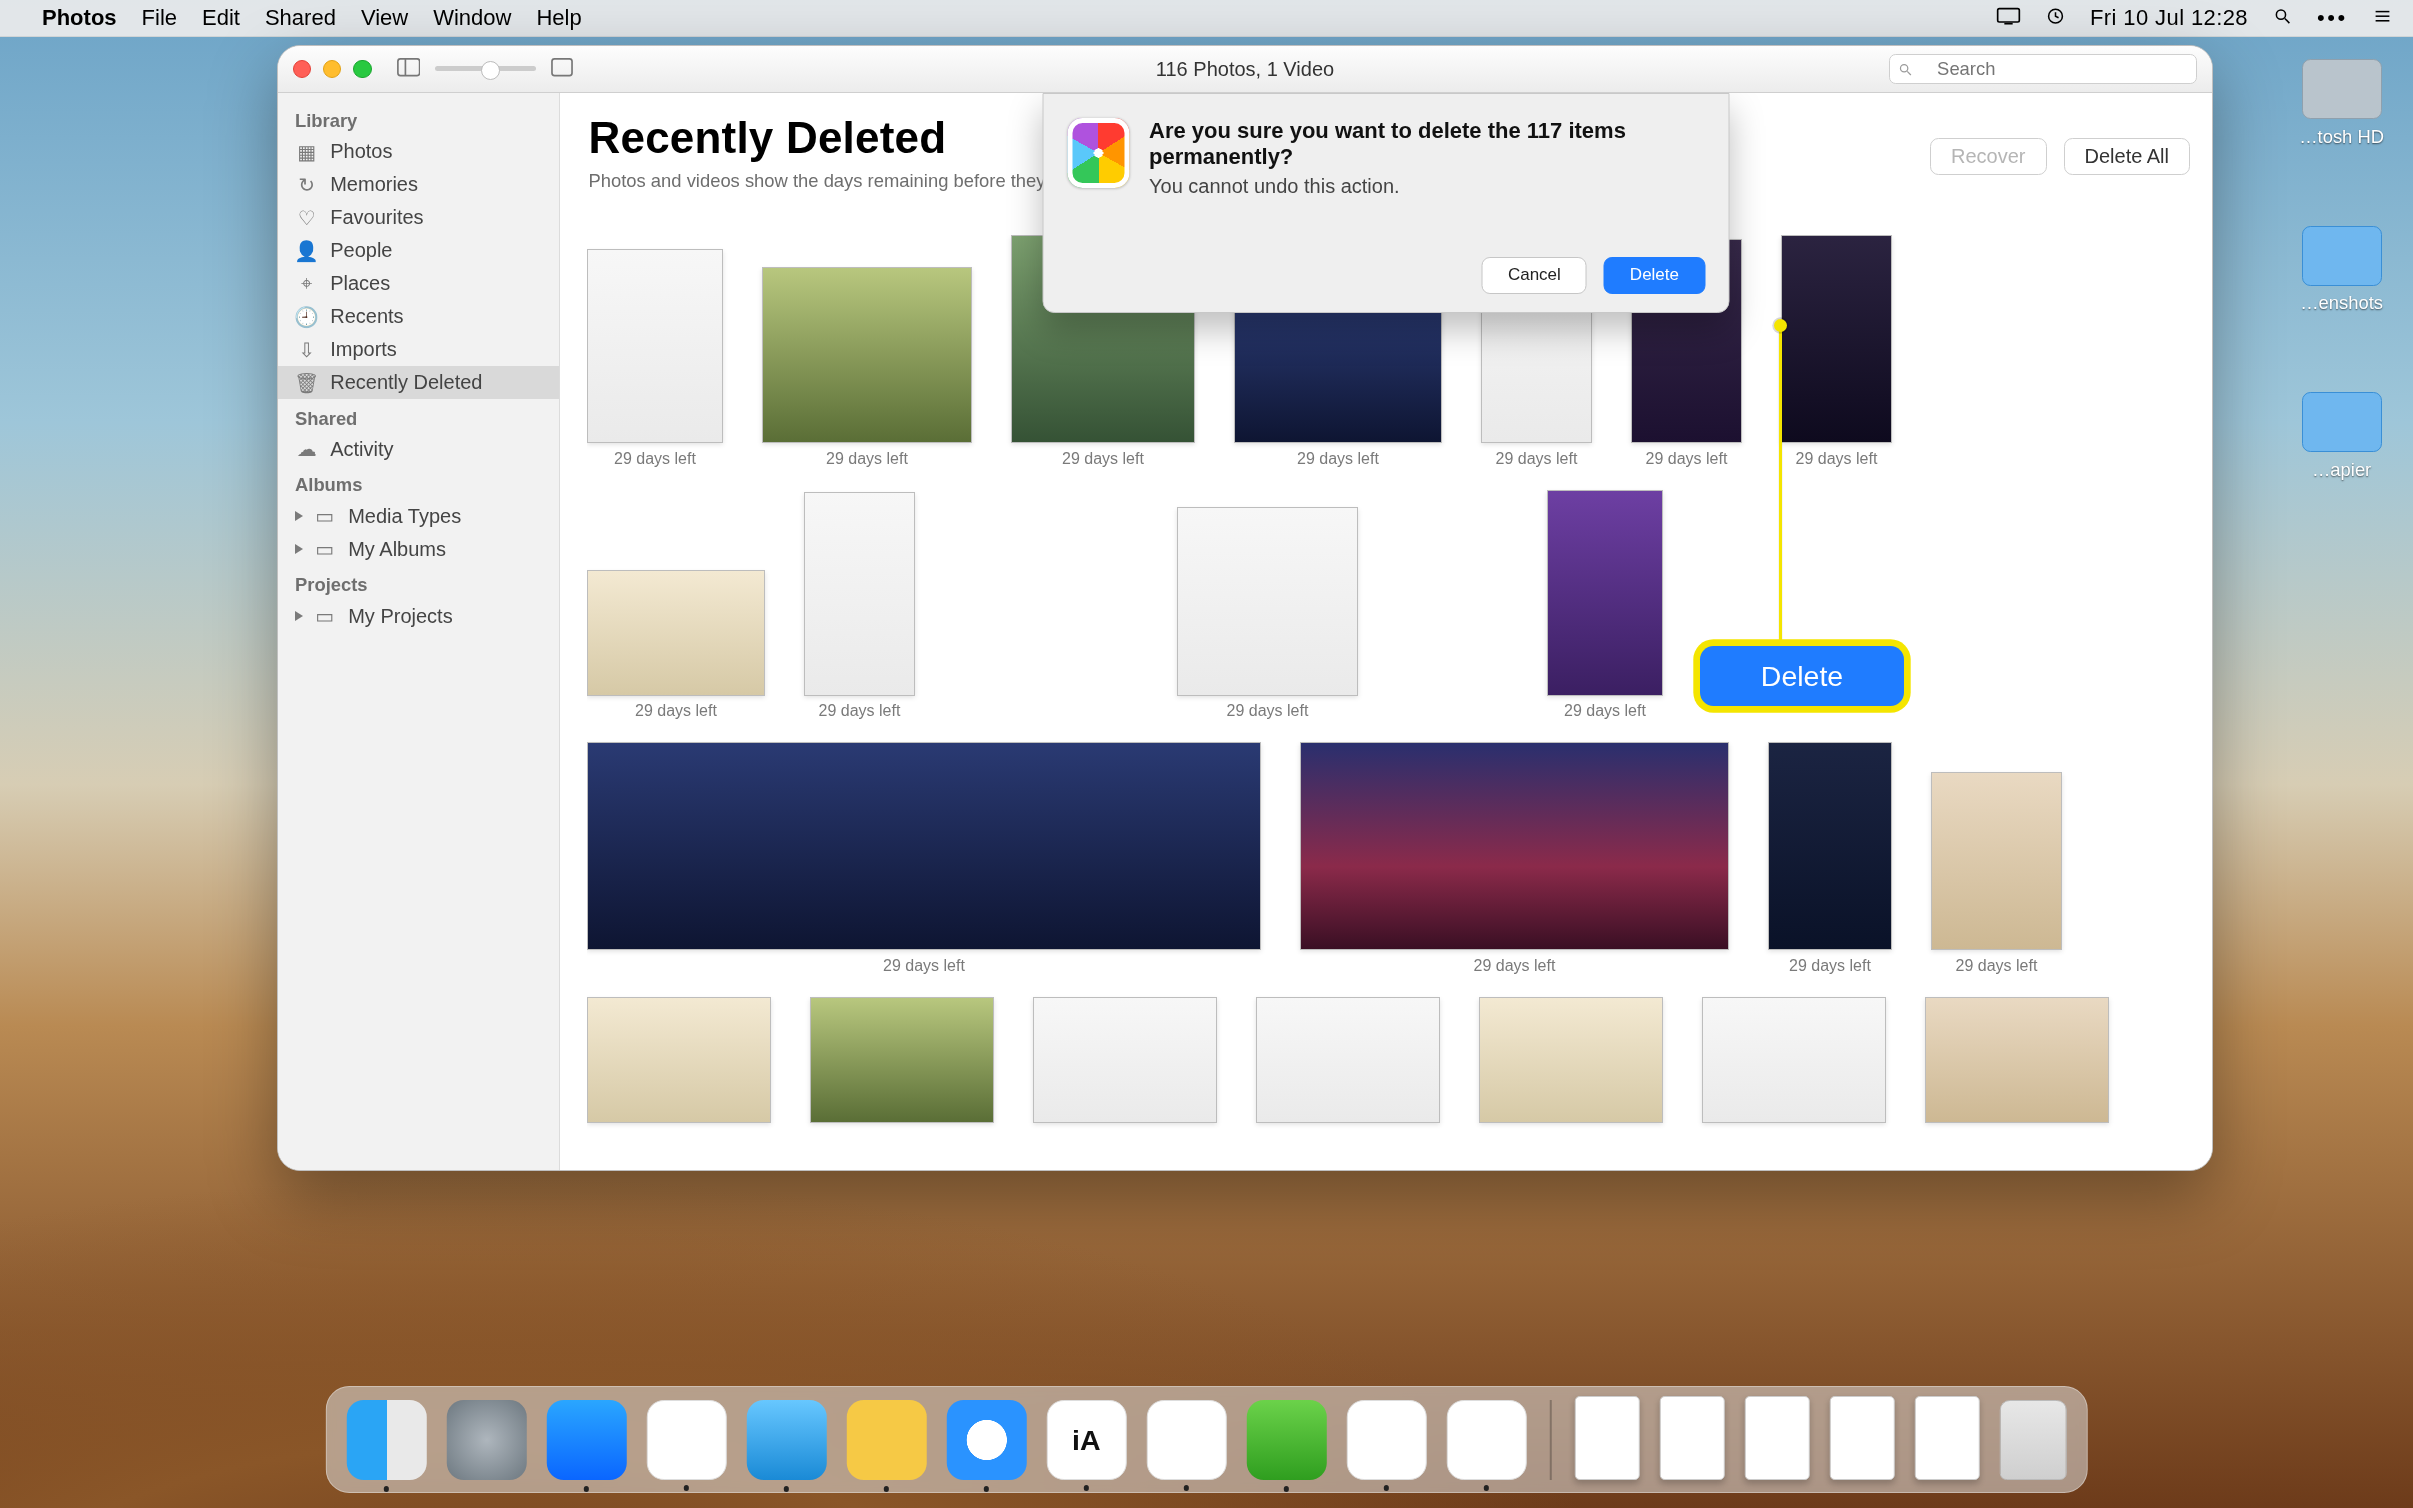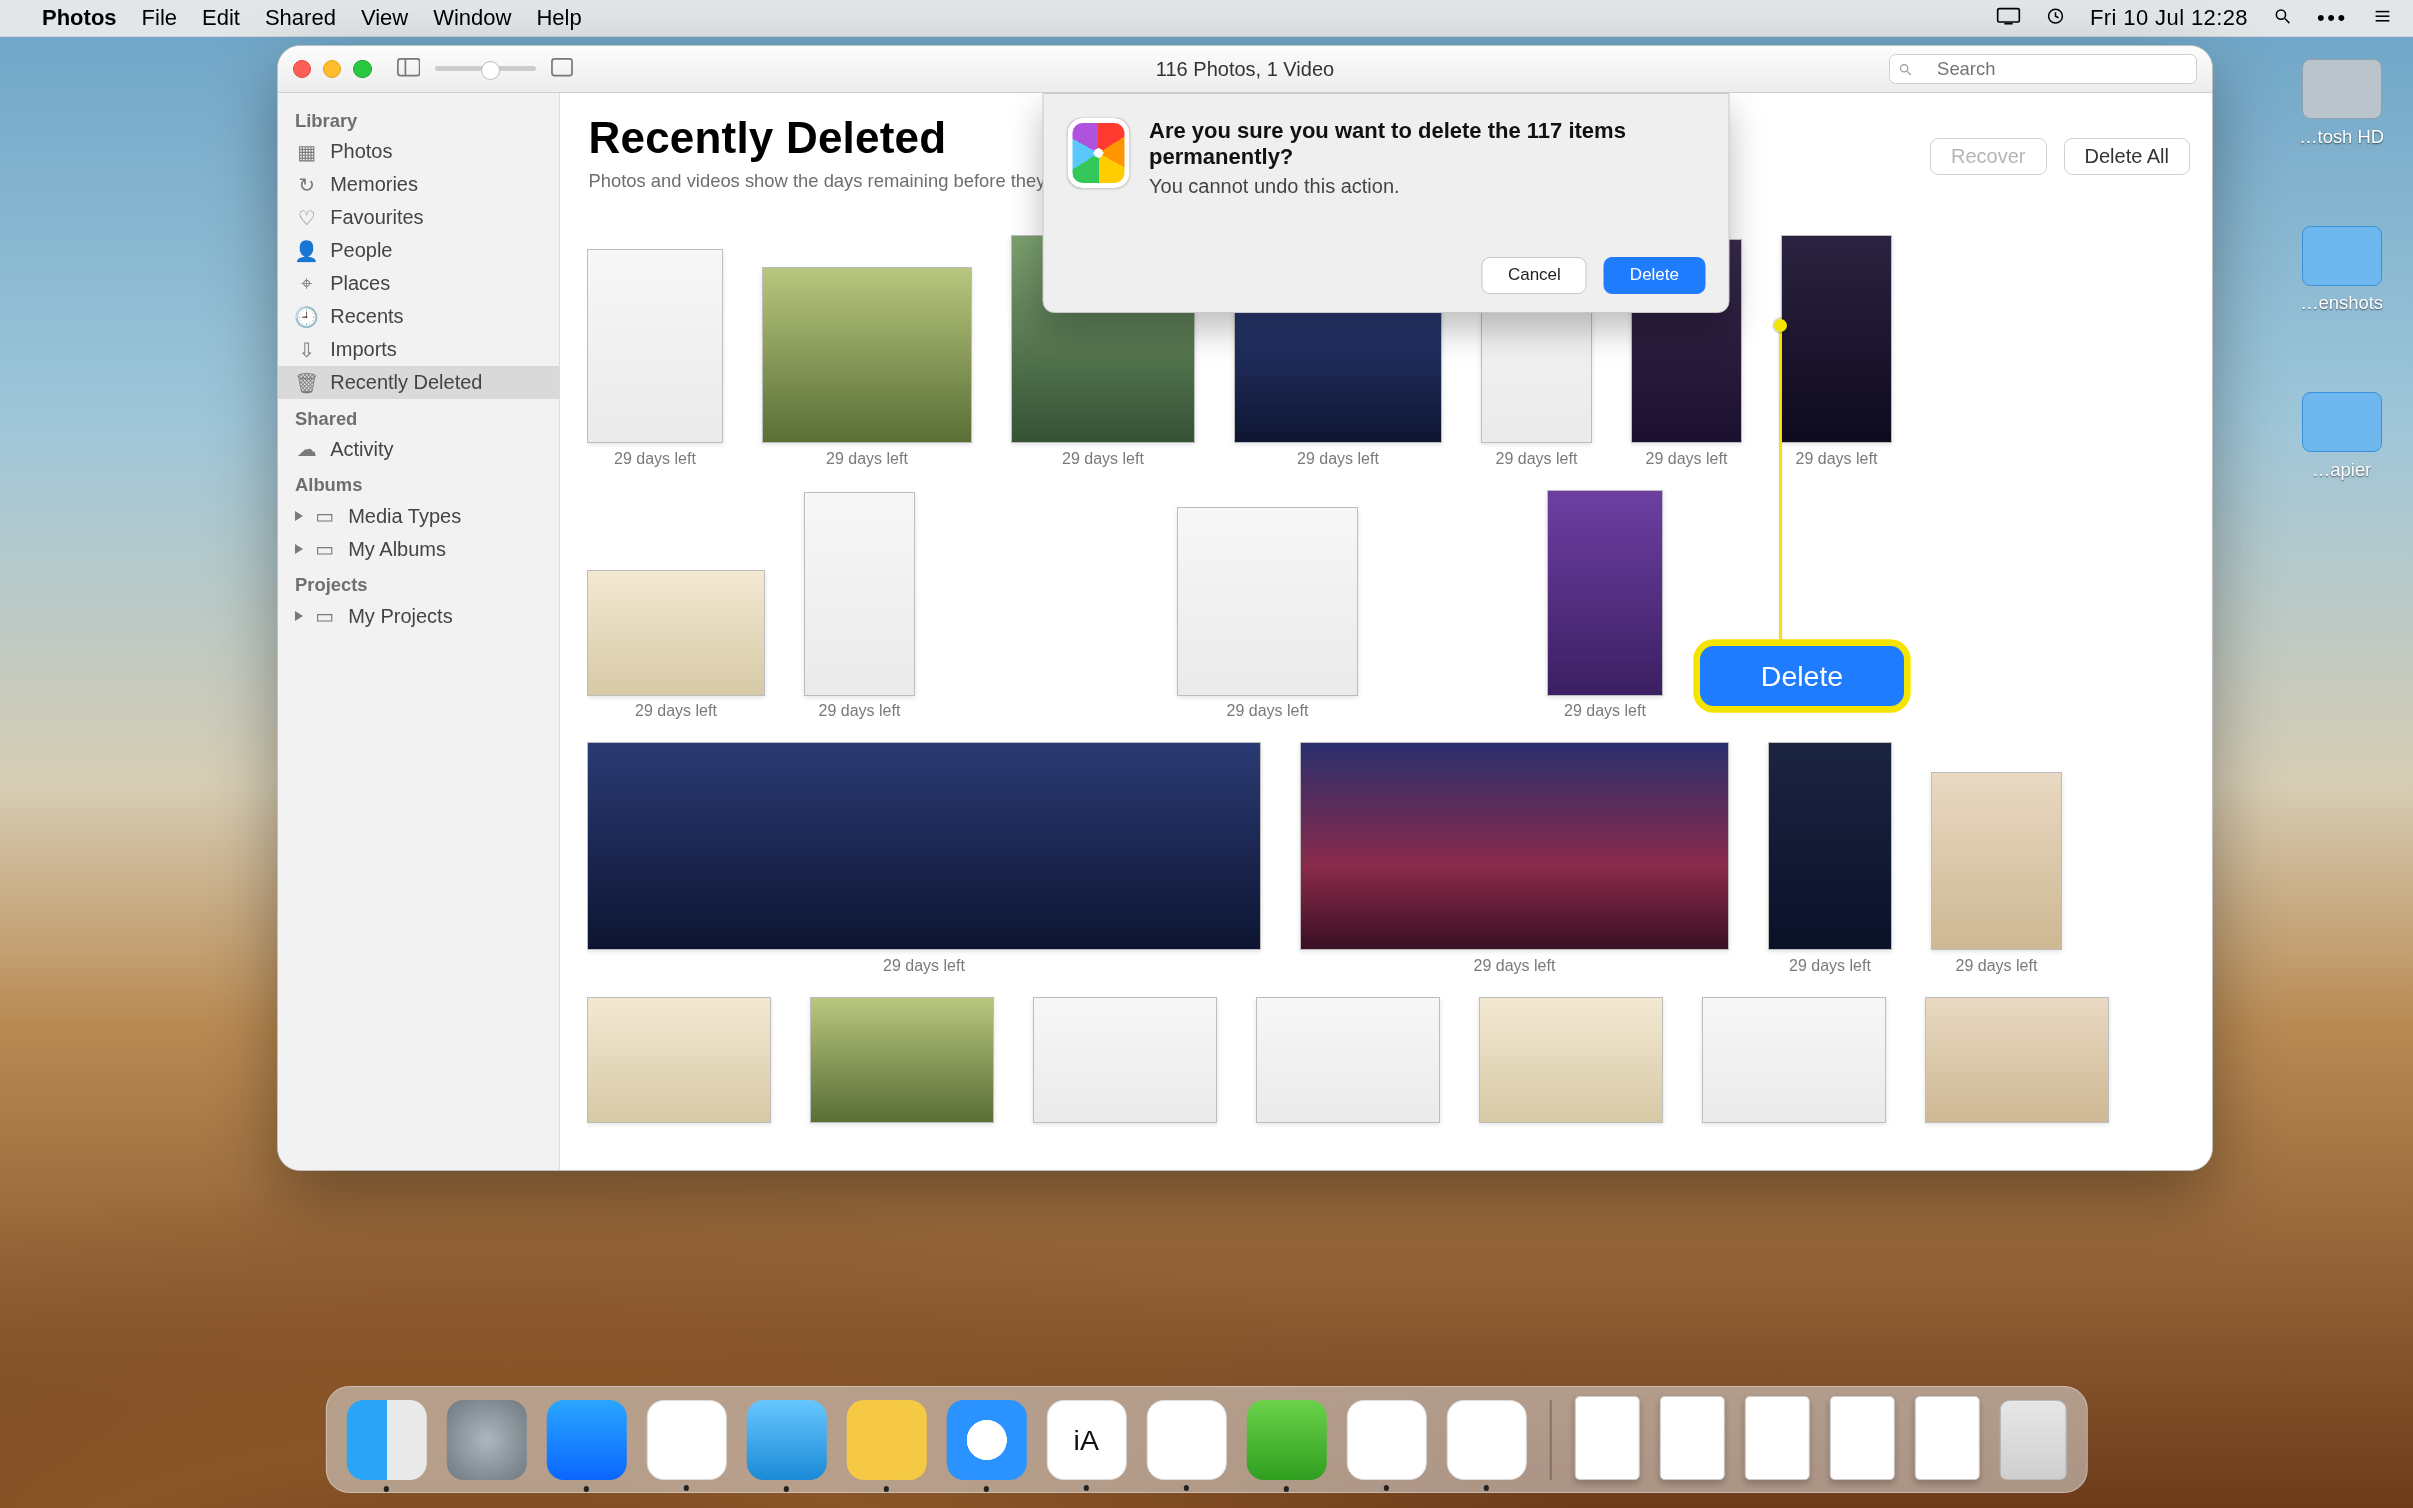--- a/index.html
+++ b/index.html
@@ -134,21 +134,21 @@
 .docksep{ width:1.7px;height:80px;background:rgba(0,0,0,.25);margin:0 3.4px;}
 .doc{width:65px;height:84px;background:#fff;border:0.8px solid #ccc;border-radius:5px;box-shadow:0 3.4px 6.7px rgba(0,0,0,.2);}
 .trash{width:67px;height:80px;background:linear-gradient(#e7e7e7,#cfcfcf);border-radius:10px 10px 6.7px 6.7px;border:0.8px solid #bbb;}
 .di-finder{background:linear-gradient(90deg,#2aa5f5 50%,#e9e9e9 50%);} 
 .di-launch{background:radial-gradient(circle,#aeb6bd,#6d7880);} 
 .di-appstore{background:linear-gradient(#2aa6ff,#0a66ff);} 
 .di-cal{background:#fff;border:0.8px solid #ddd;} 
 .di-mail{background:linear-gradient(#67c7ff,#1a8ad6);} 
 .di-x1{background:#f6c945;} 
 .di-safari{background:radial-gradient(circle,#fff 0 35%,#2a93ff 36% 100%);} 
-.di-ia{background:#fff;border:0.8px solid #ddd;color:#111;display:flex;align-items:center;justify-content:center;font-weight:400;font-size:28.5px;} 
+.di-ia{background:#fff;border:0.8px solid #ddd;color:#111;display:flex;align-items:center;justify-content:center;font-weight:700;font-size:28.5px;} 
 .di-slack{background:#fff;border:0.8px solid #ddd;} 
 .di-k{background:linear-gradient(#6bd24a,#2f9e1f);} 
 .di-notes{background:#fff;border:0.8px solid #ddd;} 
 .di-photos{background:#fff;border:0.8px solid #ddd;}
 
 
 
 </style>
 </head>
 <body>

